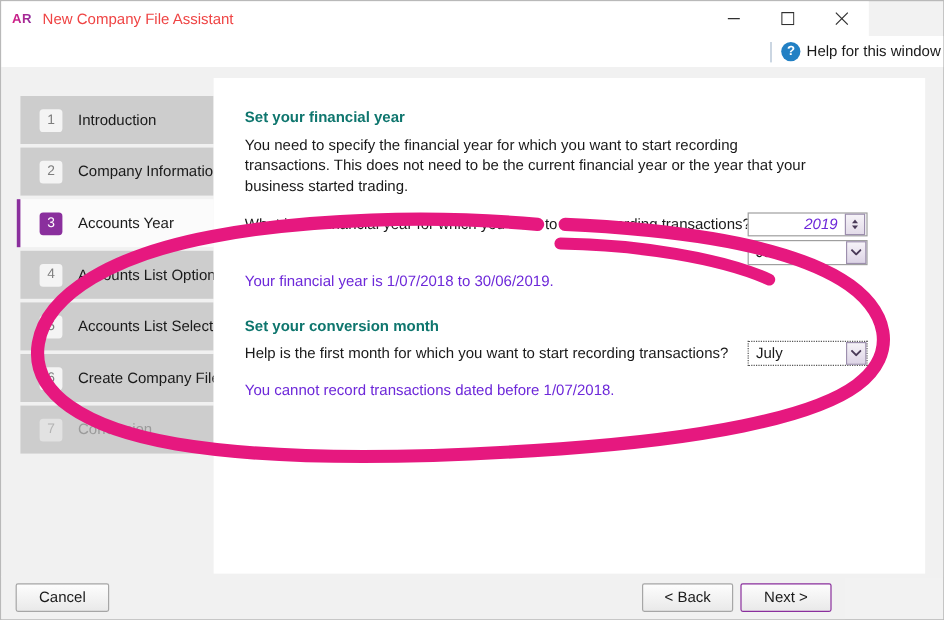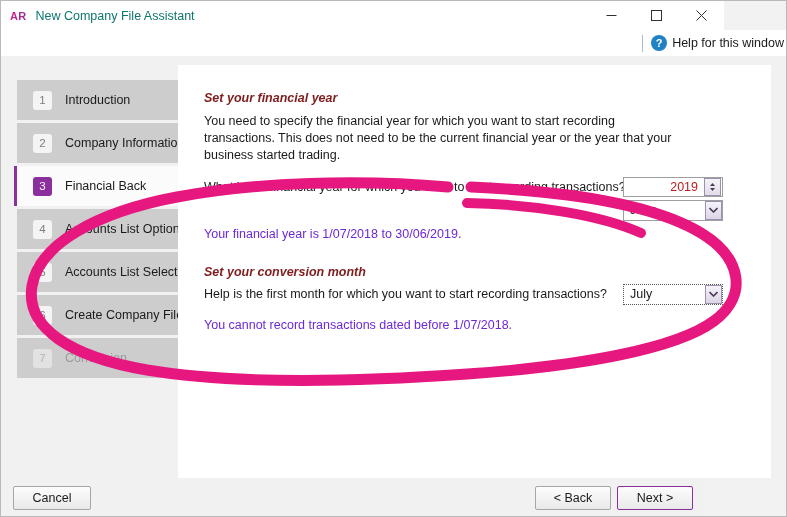--- a/index.html
+++ b/index.html
@@ -43,21 +43,21 @@
     letter-spacing: 0.3px;
     background: linear-gradient(90deg, #d81b83 0%, #8b2f9e 100%);
     -webkit-background-clip: text;
     background-clip: text;
     color: transparent;
     user-select: none;
   }
   .app-title {
     margin-left: 9px;
     font-size: 12.5px;
-    color: #0f766e;
+    color: #ef4444;
     white-space: nowrap;
   }
   .win-controls {
     position: absolute;
     right: 0; top: 0;
     height: 29px;
     display: flex;
   }
   .win-btn {
     width: 45px;
@@ -170,23 +170,22 @@
     width: 593px;
     height: 413px;
     background: #ffffff;
     box-sizing: border-box;
   }
   .pad { padding: 26px 24px 0 26px; }
 
   .sec-heading {
     font-size: 12.5px;
     font-weight: bold;
-    color: #7f1d1d;
+    color: #0f766e;
     margin: 0 0 8px 0;
-    font-style: italic;
   }
   .para {
     font-size: 12.5px;
     color: #1a1a1a;
     line-height: 17px;
     margin: 0;
     max-width: 480px;
   }
   .q-row {
     display: flex;
@@ -216,22 +215,23 @@
     box-sizing: border-box;
     border: 1px solid #9f9f9f;
     background: #ffffff;
     display: flex;
     align-items: center;
   }
   .spinner-val {
     flex: 1;
     text-align: right;
     font-size: 12.5px;
-    color: #b91c1c;
+    color: #6d28d9;
     padding-right: 6px;
+    font-style: italic;
   }
   .spin-btns {
     width: 17px; height: 18px;
     margin-right: 1px;
     background: linear-gradient(180deg, #f6f3f8 0%, #e3dce9 100%);
     border: 1px solid #9d8fae;
     box-sizing: border-box;
     display: flex;
     flex-direction: column;
     align-items: center;
@@ -345,21 +345,21 @@
         <span class="step-label">Introduction</span>
       </div>
 
       <div class="step">
         <span class="step-num">2</span>
         <span class="step-label">Company Information</span>
       </div>
 
       <div class="step active">
         <span class="step-num">3</span>
-        <span class="step-label">Financial Back</span>
+        <span class="step-label">Accounts Year</span>
       </div>
 
       <div class="step">
         <span class="step-num">4</span>
         <span class="step-label">Accounts List Options</span>
       </div>
 
       <div class="step">
         <span class="step-num">5</span>
         <span class="step-label">Accounts List Selection</span>

